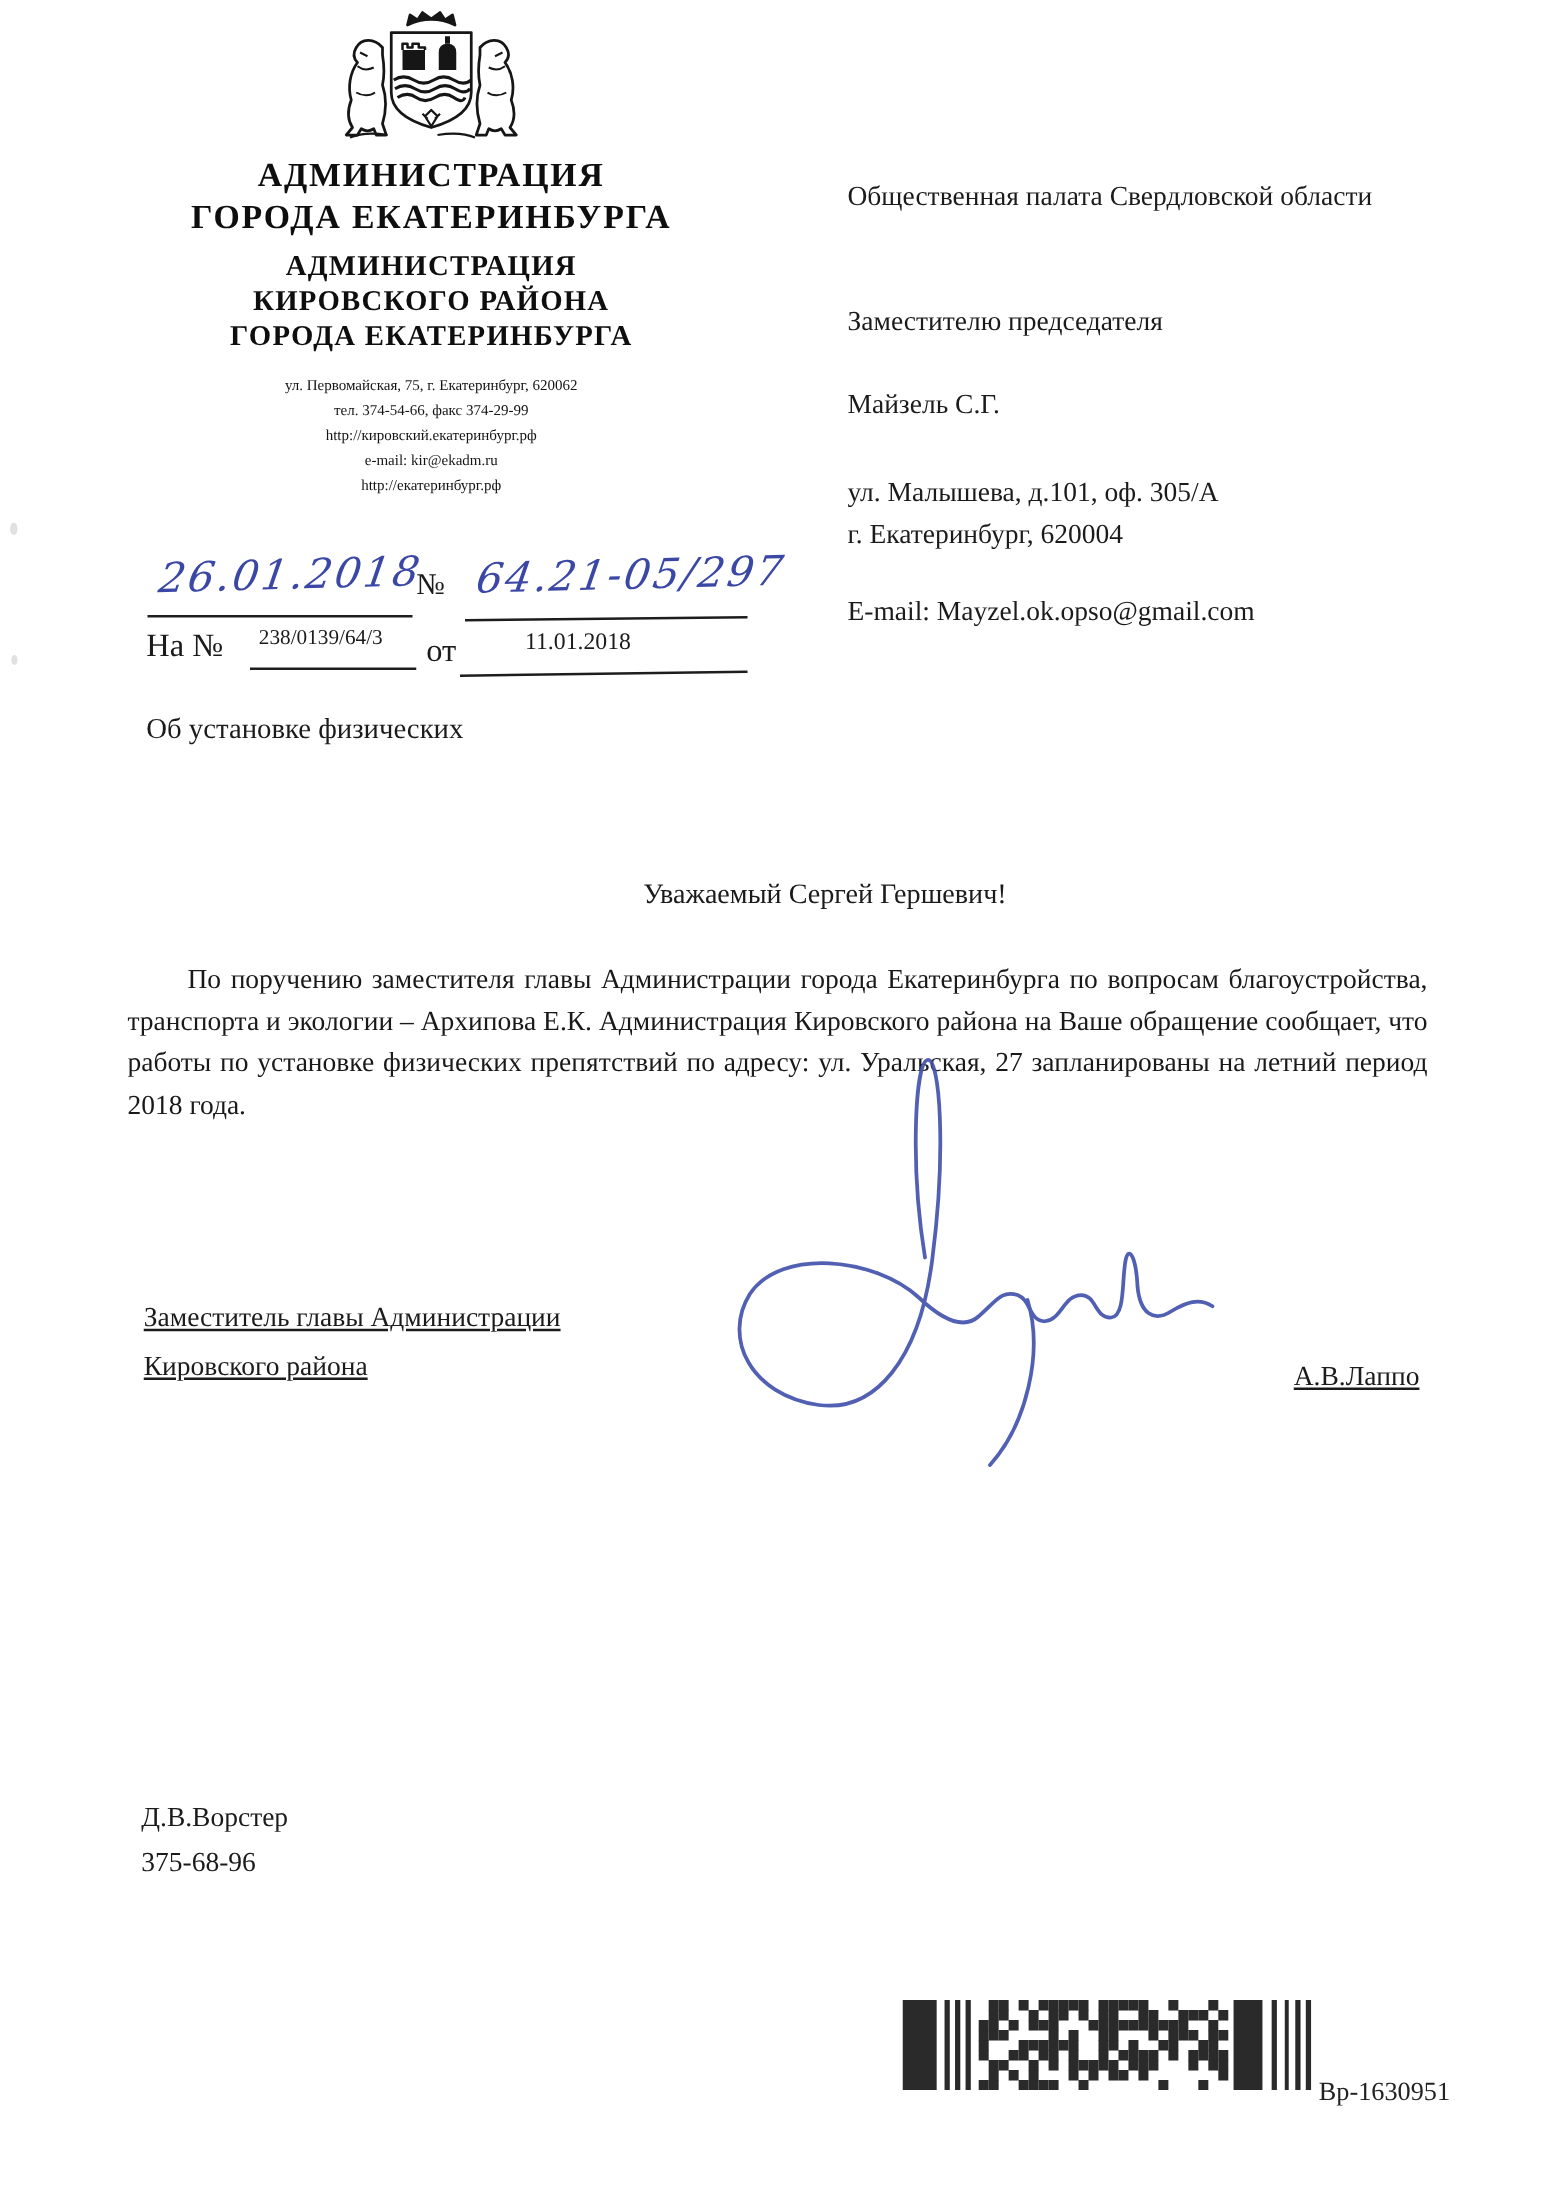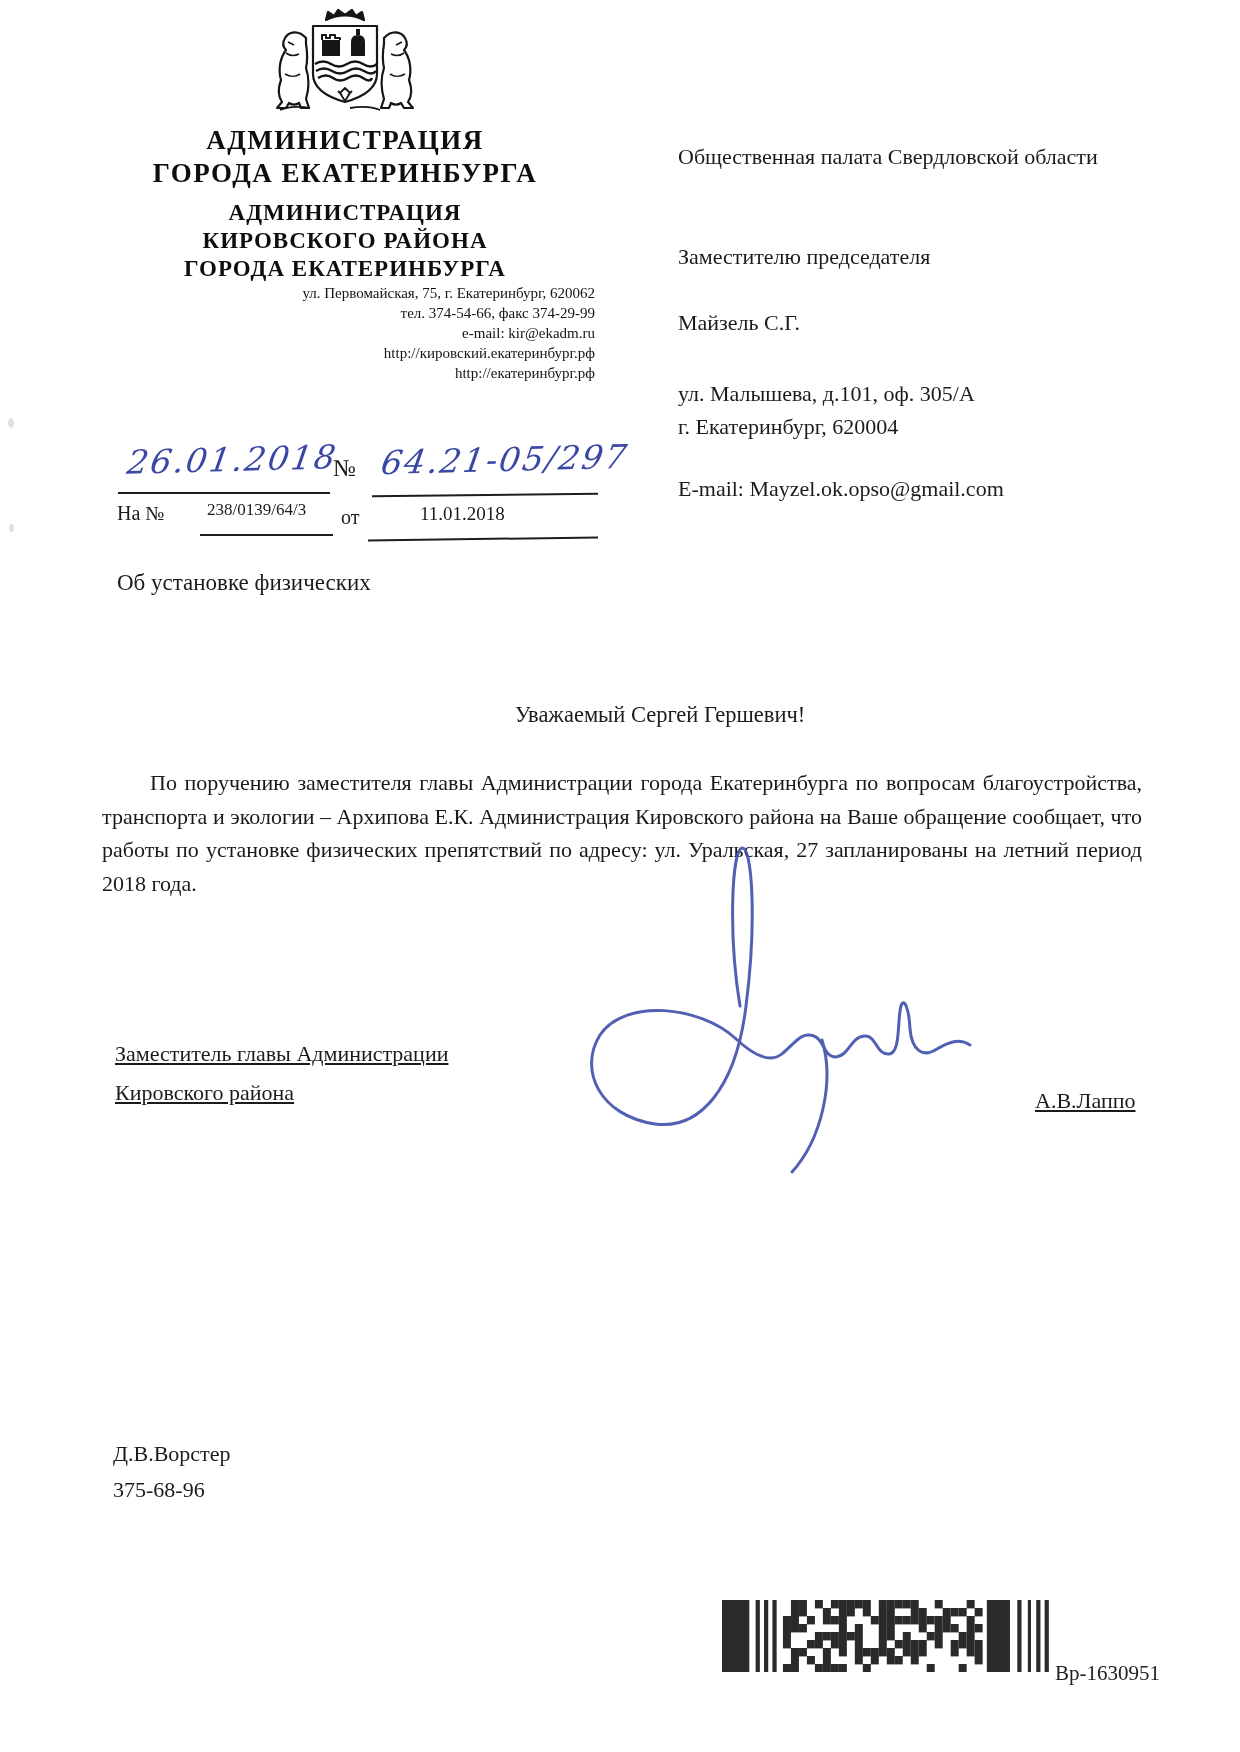--- a/index.html
+++ b/index.html
@@ -6,30 +6,30 @@
   body{
     width:1240px;height:1752px;position:relative;background:#ffffff;
     font-family:"Liberation Serif","DejaVu Serif",serif;color:#1b1b1b;
     overflow:hidden;
   }
   .abs{position:absolute;}
   
   .lh-wrap{left:95px;top:8px;width:500px;text-align:center;}
   .lh-org{font-weight:bold;font-size:27px;line-height:33px;letter-spacing:1.5px;color:#0e0e0e;}
   .lh-dept{font-weight:bold;font-size:23px;line-height:28px;letter-spacing:1px;color:#0e0e0e;margin-top:9px;}
-  .lh-contacts{font-size:15px;line-height:20px;color:#141414;text-align:right;}
+  .lh-contacts{font-size:12px;line-height:20px;margin-top:15px;color:#141414;}
   
   .hand{
     font-family:"DejaVu Serif",serif;font-style:italic;color:#3a47a5;
     font-size:33px;letter-spacing:2px;transform:skewX(-10deg) rotate(-1.5deg);
     white-space:nowrap;
   }
   .rule{height:0;border-top:2.5px solid #1d1d1d;}
   .small-ref{font-size:17px;}
-  .ref-label{font-size:20px;}
+  .ref-label{font-size:26px;}
   .subject{font-size:23px;line-height:33px;}
   
   .rcpt{left:678px;width:510px;font-size:22px;line-height:33px;}
   
   .salutation{font-size:22.5px;}
   .bodytext{
     font-size:22px;line-height:33.5px;text-align:justify;text-indent:48px;
     color:#191919;
   }
   .siglabel{font-size:22px;line-height:39px;text-decoration:underline;}
@@ -78,22 +78,22 @@
 
   <div class="lh-dept">
     <div>АДМИНИСТРАЦИЯ</div>
     <div>КИРОВСКОГО РАЙОНА</div>
     <div>ГОРОДА  ЕКАТЕРИНБУРГА</div>
   </div>
 
   <div class="lh-contacts">
     <div>ул. Первомайская, 75, г. Екатеринбург, 620062</div>
     <div>тел. 374-54-66, факс 374-29-99</div>
+    <div>http://кировский.екатеринбург.рф</div>
     <div>e-mail: kir@ekadm.ru</div>
-    <div>http://кировский.екатеринбург.рф</div>
     <div>http://екатеринбург.рф</div>
   </div>
 </div>
 
 <div class="abs hand" style="left:128px;top:440px;">26.01.2018</div>
 <div class="abs ref-label" style="left:333px;top:455px;font-size:24px;">№</div>
 <div class="abs hand" style="left:382px;top:440px;">64.21-05/297</div>
 <div class="abs rule" style="left:118px;top:492px;width:212px;"></div>
 <div class="abs rule" style="left:372px;top:494px;width:226px;transform:rotate(-0.6deg);"></div>
 

